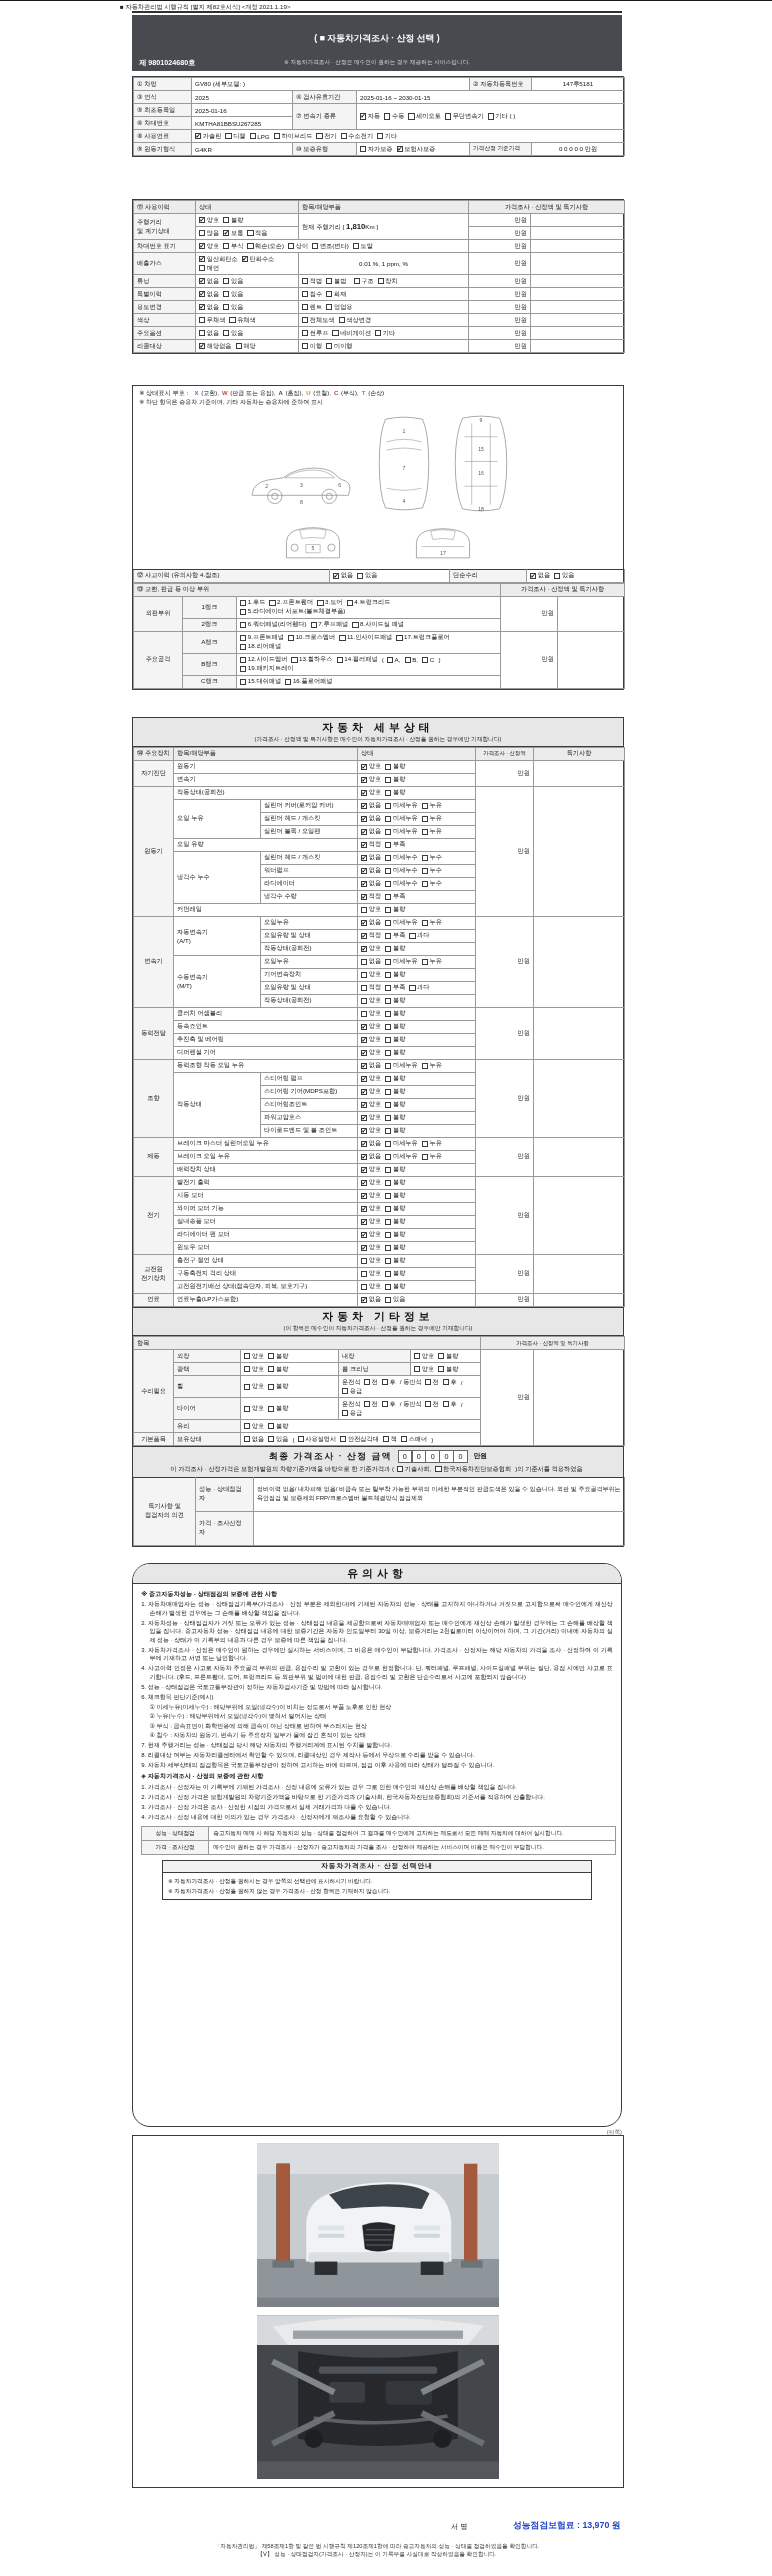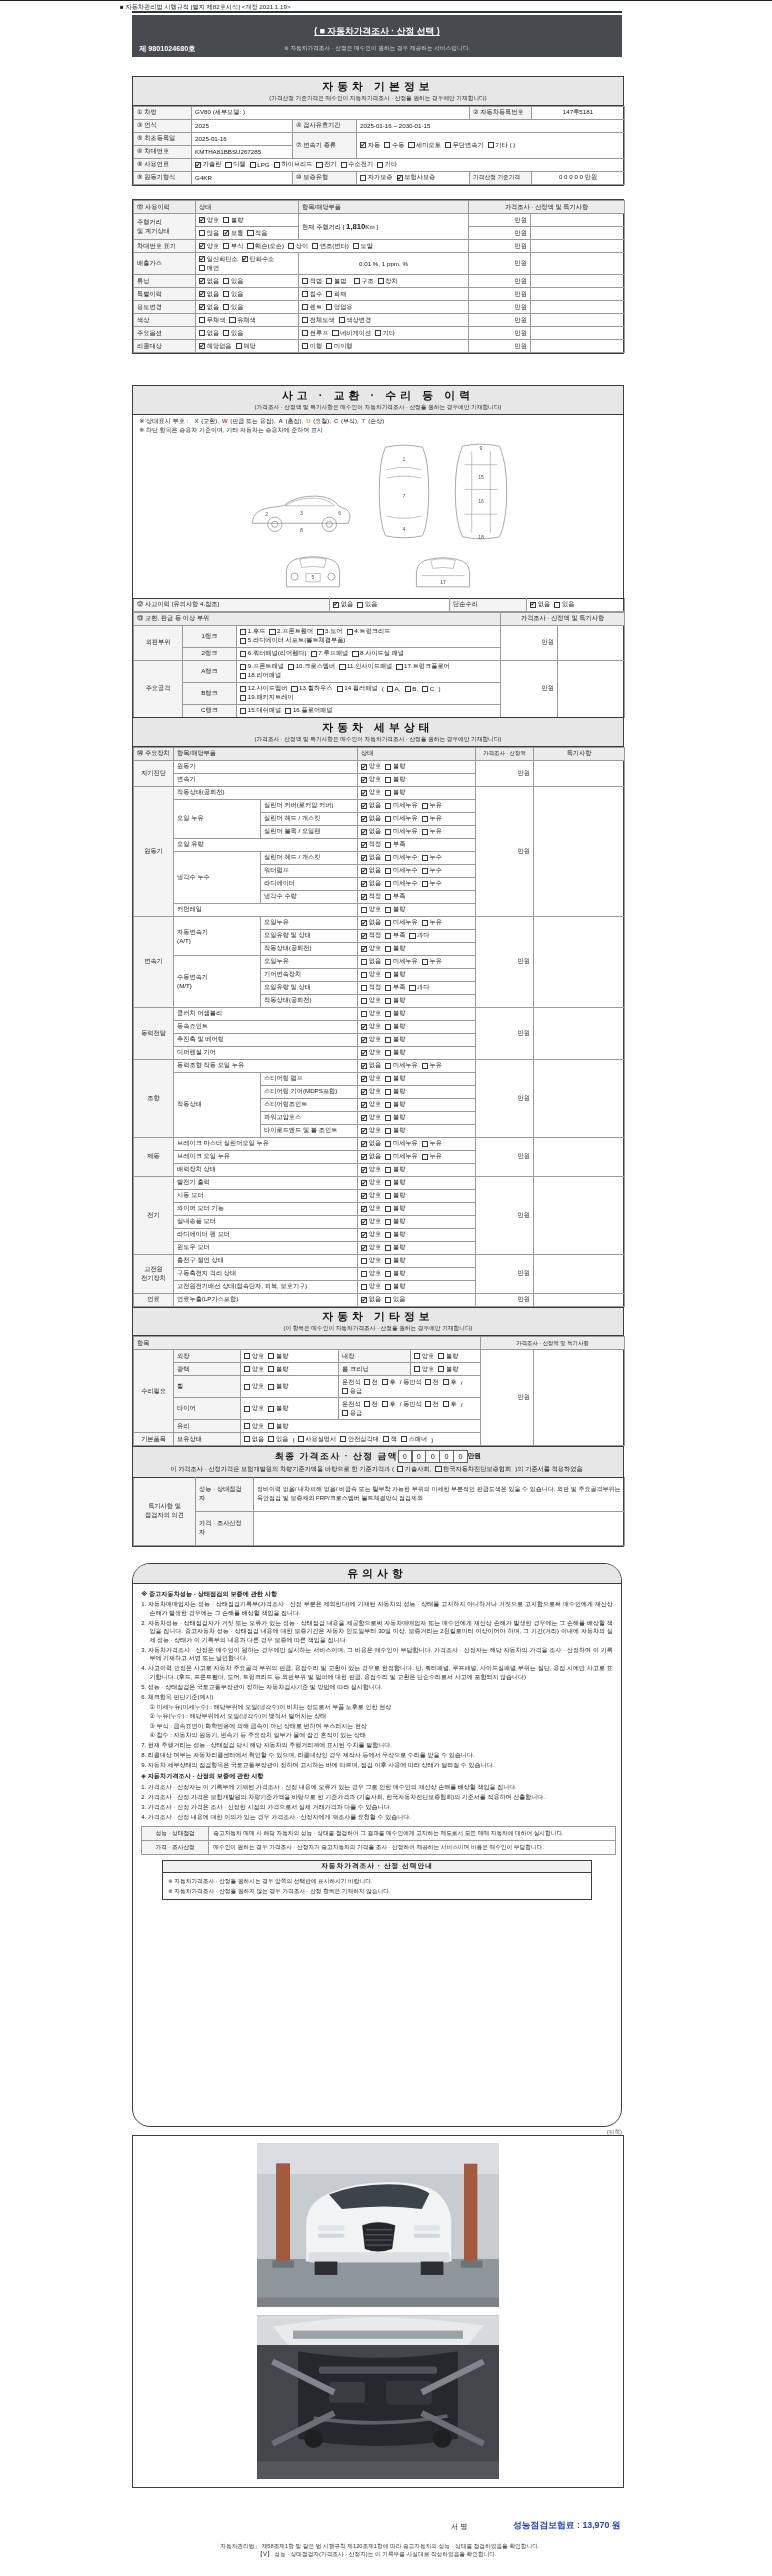--- a/index.html
+++ b/index.html
@@ -4,21 +4,21 @@
 <style>
   html,body{margin:0;padding:0;background:#fff;}
   body{font-family:"Liberation Sans","DejaVu Sans",sans-serif;color:#151515;}
   #page{position:relative;width:773px;height:2576px;background:#ffffff;overflow:hidden;border-top:1.5px solid #1a1a1a;}
   .col{position:absolute;left:132px;width:490px;}
   .smalltext{font-size:6.2px;color:#222;}
   
   #hdr-rule{height:1.5px;background:#2e3234;margin-bottom:2.6px;}
   #hdrbox{background:#474b50;color:#fff;text-align:center;padding:4.1px 5.2px 2.1px 5.2px;position:relative;}
   #hdrbox .t1{font-size:14px;font-weight:bold;letter-spacing:2.1px;margin:1px 0 0.5px 0;}
-  #hdrbox .t2{font-size:8.8px;font-weight:bold;margin:7px 0;text-decoration:underline;}
+  #hdrbox .t2{font-size:8.8px;font-weight:bold;margin:14px 0;}
   #hdrbox .t3{font-size:5.7px;color:#d8d8d8;margin:0.5px 0 1px 0;}
   #hdrbox .docno{position:absolute;left:7.2px;bottom:2.1px;font-size:7.2px;font-weight:bold;color:#fff;}
   
   .sec{border:1px solid #3a3d40;background:#fff;}
   .band{background:#e7e7e7;text-align:center;padding:2.6px 0 2.1px 0;border-bottom:1px solid #3a3d40;}
   .band .bt{font-size:10.8px;font-weight:bold;letter-spacing:4.1px;margin:0;}
   .band .bs{font-size:5.7px;margin-top:1px;color:#222;}
   table{border-collapse:collapse;width:100%;table-layout:fixed;}
   td{border:0.5px solid #9a9a9a;font-size:6.2px;padding:1.5px 3.1px;vertical-align:middle;word-break:keep-all;}
   td.lab{background:#f4f4f4;}
@@ -30,21 +30,21 @@
   .bx{width:6.2px;height:6.2px;border:1px solid #3c3c3c;background:#fff;margin-right:1.5px;position:relative;flex:none;box-sizing:border-box;}
   .ck.on .bx:after{content:"\2714";position:absolute;left:-0.5px;top:-2.1px;font-size:6.2px;color:#101010;}
   .plain{display:inline-block;margin-right:3.1px;font-size:6.2px;vertical-align:middle;}
   .won{text-align:right;color:#222;}
   
   #diagram-row{display:flex;justify-content:center;align-items:flex-end;gap:19.6px;padding:4.1px 0 2.1px 0;}
   #diagram-row2{display:flex;justify-content:center;gap:62px;padding:1px 0 4.1px 0;}
   .diag svg{display:block;}
   
   .finalband{background:#e7e7e7;border-top:1px solid #3a3d40;padding:2.6px 5.2px 3.1px 5.2px;}
-  .finalrow{display:flex;align-items:center;justify-content:center;gap:0;}
+  .finalrow{display:flex;align-items:center;justify-content:center;gap:6px;}
   .finalrow .fl{font-size:8.8px;font-weight:bold;letter-spacing:1.5px;}
   .digitbox{display:inline-flex;}
   .digitbox span{width:12.4px;height:11.3px;border:0.5px solid #666;background:#fff;display:inline-flex;align-items:center;justify-content:center;font-size:7.2px;margin-left:-0.5px;}
   .finalnote{font-size:5.4px;text-align:center;margin-top:1.5px;}
   
   #noticebox{height:562px;overflow:hidden;border-radius:18px;}
   #noticebody{padding:4.1px 8.2px;font-size:6px;line-height:8.5px;text-align:justify;}
   .nhead{font-weight:bold;margin:2.1px 0;font-size:6.2px;}
   .ni{padding-left:8.2px;text-indent:-8.2px;margin:1.5px 0;}
   .nsub{padding-left:15.5px;text-indent:-7.2px;margin:1px 0;color:#222;}
@@ -73,24 +73,20 @@
   <div class="col" style="top:10.3px;">
     <div id="hdr-rule"></div>
     <div id="hdrbox">
       <div class="t2">( ■ 자동차가격조사 · 산정 선택 )</div>
       <div class="t3">※ 자동차가격조사 · 산정은 매수인이 원하는 경우 제공하는 서비스입니다.</div>
       <div class="docno">제 9801024680호</div>
     </div>
   </div>
 
   <div class="col sec" style="top:75px;">
-    <div class="band">
-      <div class="bt">자동차 기본정보</div>
-      <div class="bs">(가격산정 기준가격은 매수인이 자동차가격조사 · 산정을 원하는 경우에만 기재합니다)</div>
-    </div>
     <table>
       <colgroup>
           <col style="width:58px">
           <col style="width:101px">
           <col style="width:64px">
           <col style="width:113px">
           <col style="width:62px">
           <col style="width:93px">
         </colgroup>
       <tbody>
@@ -381,24 +377,20 @@
                 <span class="lb">미이행</span>
               </span></td>
         <td class="won">만원</td>
         <td></td>
       </tr>
     </tbody>
       </table>
   </div>
 
   <div class="col sec" style="top:384px;">
-    <div class="band">
-      <div class="bt">사고 · 교환 · 수리 등 이력</div>
-      <div class="bs">(가격조사 · 산정액 및 특기사항은 매수인이 자동차가격조사 · 산정을 원하는 경우에만 기재합니다)</div>
-    </div>
     <div style="padding:2.6px 6.2px 1px 6.2px;font-size:6px;">
       <div id="mark-line"><span class="plain">※ 상태표시 부호 : </span><span style="color: rgb(74, 116, 201); font-weight: bold; margin: 0px 1px 0px 3.1px;">X</span><span> (교환),</span><span style="color: rgb(201, 74, 58); font-weight: bold; margin: 0px 1px 0px 3.1px;">W</span><span> (판금 또는 용접),</span><span style="color: rgb(68, 68, 68); font-weight: bold; margin: 0px 1px 0px 3.1px;">A</span><span> (흠집),</span><span style="color: rgb(217, 130, 43); font-weight: bold; margin: 0px 1px 0px 3.1px;">U</span><span> (요철),</span><span style="color: rgb(194, 58, 58); font-weight: bold; margin: 0px 1px 0px 3.1px;">C</span><span> (부식),</span><span style="color: rgb(138, 138, 138); font-weight: bold; margin: 0px 1px 0px 3.1px;">T</span><span> (손상)</span></div>
       <div>※ 하단 항목은 승용차 기준이며, 기타 자동차는 승용차에 준하여 표시</div>
     </div>
     <div id="diagram-row">
         <div class="diag">
           <svg width="109" height="61" viewBox="0 0 212 118">
             <path d="M12,78 Q14,55 44,50 L72,46 Q98,26 136,27 Q168,28 180,46 L188,50 Q204,54 202,70 L199,80 L12,80 Z" fill="none" stroke="#8a8a8a" stroke-width="1.4"></path>
             <path d="M76,46 Q100,30 134,31 Q160,32 172,46 Z" fill="none" stroke="#8a8a8a" stroke-width="1"></path>
             <circle cx="56" cy="82" r="14" fill="none" stroke="#8a8a8a" stroke-width="1.4"></circle>

